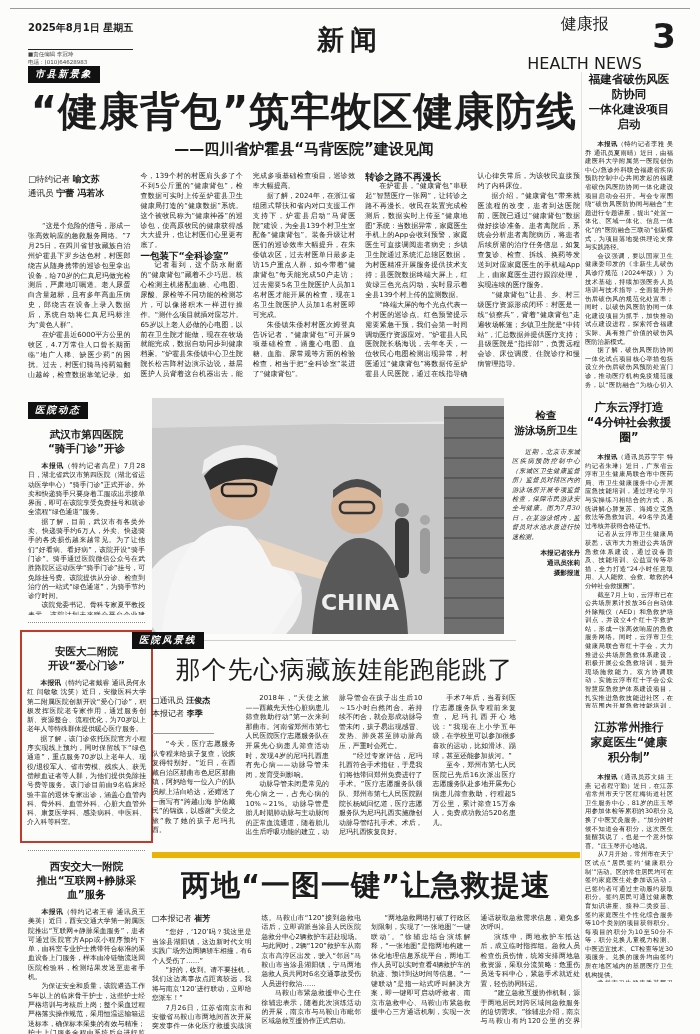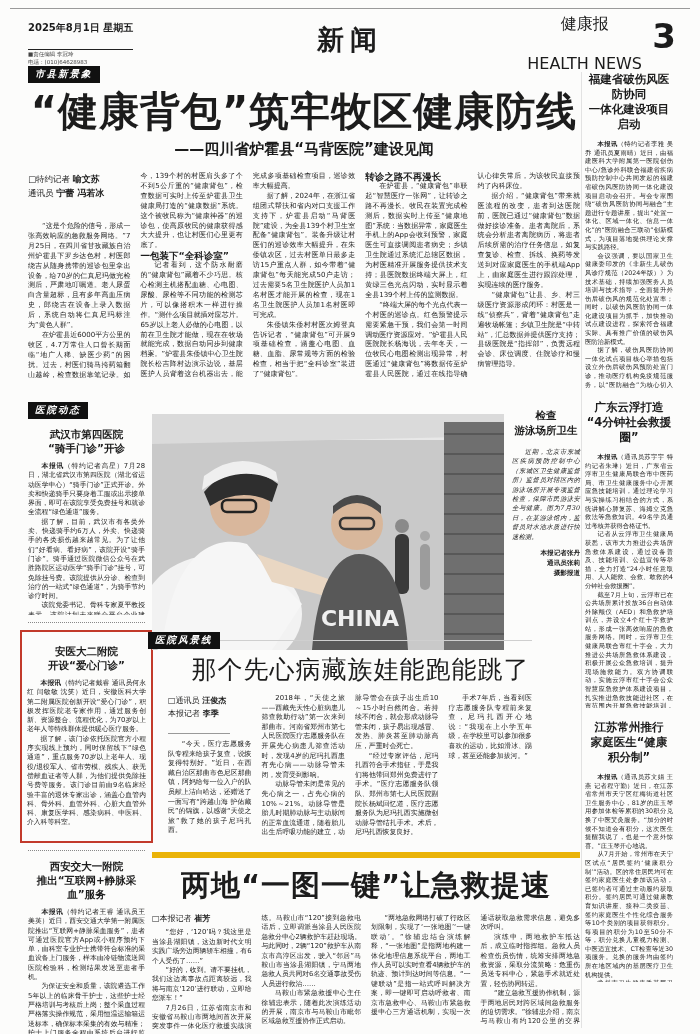--- a/index.html
+++ b/index.html
@@ -48,29 +48,29 @@
   .hn-title{text-align:center;font-weight:bold;font-size:10.5px;line-height:14px;margin:8px 0 7px 0;}
   .hn-body{font-size:6.8px;line-height:9.3px;}
   .hn-body p{margin:0;text-indent:2em;text-align:justify;}
   .hn-a1{height:196px;overflow:hidden;}
   .hn-a2{height:158px;overflow:hidden;}
   .hn-a3{height:158px;overflow:hidden;}
   #redbox{border:2.5px solid #c23a2b;padding:4px 5px;margin:4px -8px 6px -8px;}
 
   
   #photo-wrap{position:absolute;left:152px;top:398px;width:428px;height:236px;}
-  #photo{position:absolute;left:0;top:16px;width:352px;height:236px;background:#cfcfcf;overflow:hidden;}
+  #photo{position:absolute;left:0;top:0;width:352px;height:236px;background:#cfcfcf;overflow:hidden;}
   #caption{position:absolute;left:360px;top:10px;width:68px;height:226px;font-family:"DejaVu Serif","Liberation Serif",serif;}
   .cap-title{text-align:center;font-weight:bold;font-size:10.5px;line-height:15px;font-family:"DejaVu Sans","Liberation Sans",sans-serif;margin-bottom:10px;}
   .cap-body{font-size:6.4px;line-height:9.4px;font-style:italic;}
   .cap-body p{margin:0;text-indent:2em;text-align:justify;}
   .cap-credit{font-size:6.6px;font-weight:bold;text-align:right;font-style:normal;margin-top:6px;line-height:10px;font-family:"DejaVu Sans","Liberation Sans",sans-serif;}
 
   
-  #scenery{position:absolute;left:152px;top:640px;width:364px;height:208px;border-top:1px solid #cfcfcf;margin-left:16px;}
+  #scenery{position:absolute;left:152px;top:640px;width:364px;height:208px;border-top:1px solid #cfcfcf;}
   #tag-scenery{position:absolute;left:-20px;top:-9px;}
   .sc-hl{text-align:center;font-size:25px;font-weight:500;letter-spacing:1px;margin:12px 0 8px 0;padding-left:21px;}
   #sc-cols{column-count:4;column-gap:10px;column-fill:auto;height:150px;overflow:hidden;font-size:6.9px;line-height:9.6px;}
   #sc-cols p{margin:0;text-indent:2em;text-align:justify;}
   .sc-by{font-size:8px;font-weight:bold;line-height:13px;margin-bottom:6px;border-bottom:1px solid #999;display:inline-block;padding:0 4px 13px 0;}
   .sc-by .lbl{font-weight:normal;}
 
   
   #bottom{position:absolute;left:152px;top:852px;width:428px;height:176px;border-top:6px solid #eab308;}
   .bt-hl{text-align:center;font-size:29px;font-weight:900;margin:8px 0 8px 0;letter-spacing:1px;}
@@ -272,20 +272,21 @@
         <span class="lbl">□通讯员</span>
         <b>汪俊杰</b><br>
         <span class="lbl">本报记者</span>
         <b>李季</b>
       </div>
       <p>“今天，医疗志愿服务队专程来给孩子复查，说恢复得特别好。”近日，在西藏自治区那曲市色尼区那曲镇，阿妈给每一位入户的队员献上洁白哈达，还赠送了一面写有“跨越山海 护佑藏民”的锦旗，以感谢“天使之旅”救了她的孩子尼玛扎西。</p>
       <p>2018年，“天使之旅——西藏先天性心脏病患儿筛查救助行动”第一次来到那曲市。河南省郑州市第七人民医院医疗志愿服务队在开展先心病患儿筛查活动时，发现4岁的尼玛扎西患有先心病——动脉导管未闭，发育受到影响。</p>
       <p>动脉导管未闭是常见的先心病之一，占先心病的10%～21%。动脉导管是胎儿时期肺动脉与主动脉间的正常血流通道，随着胎儿出生后呼吸功能的建立，动脉导管会在孩子出生后10～15小时自然闭合。若持续不闭合，就会形成动脉导管未闭，孩子易出现感冒、发热、肺炎甚至肺动脉高压，严重时会死亡。</p>
       <p>“经过专家评估，尼玛扎西符合手术指征，于是我们将他带回郑州免费进行了手术。”医疗志愿服务队领队、郑州市第七人民医院副院长杨斌回忆道，医疗志愿服务队为尼玛扎西实施微创动脉导管结扎手术。术后，尼玛扎西恢复良好。</p>
       <p>手术7年后，当看到医疗志愿服务队专程前来复查，尼玛扎西开心地说：“我现在上小学五年级，在学校里可以参加很多喜欢的运动，比如滑冰、踢球，甚至还能参加拔河。”</p>
+      <p>至今，郑州市第七人民医院已先后16次派出医疗志愿服务队赴多地开展先心病患儿筛查救助，行程超5万公里，累计筛查15万余人，免费成功救治520名患儿。</p>
     </div>
   </div>
 
   <div id="bottom">
     <div class="bt-hl">两地“一图一键”让急救提速</div>
     <div id="bt-cols">
       <div class="bt-by">
         <span class="lbl">□本报记者</span>
         <b>崔芳</b>
       </div>

